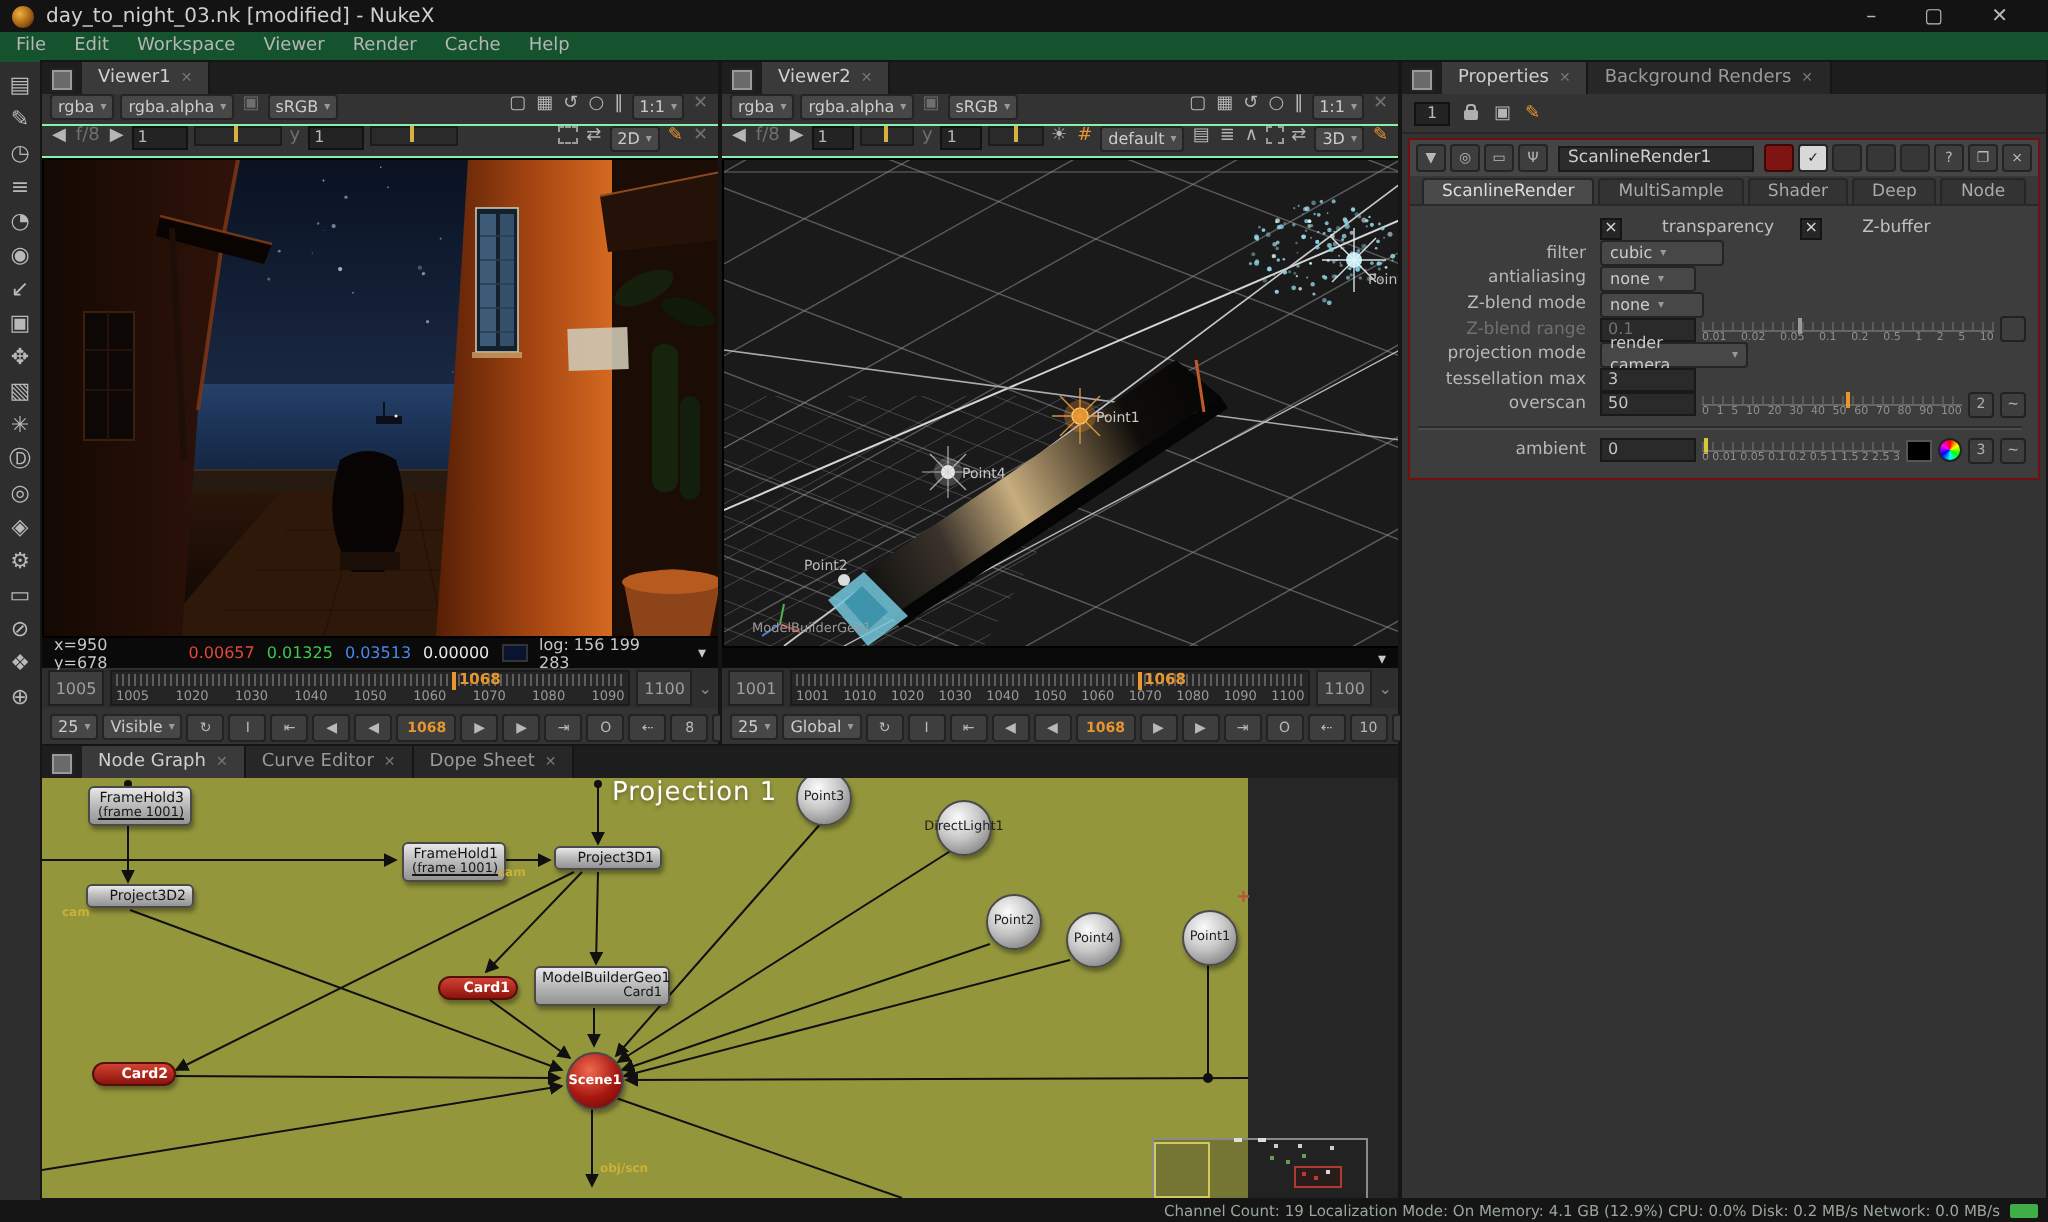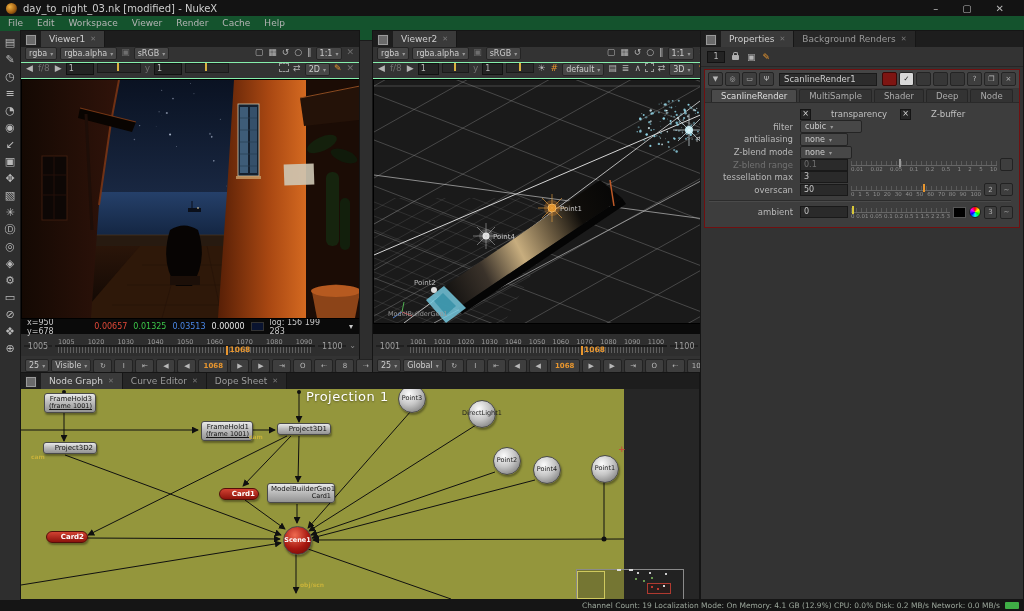--- a/index.html
+++ b/index.html
@@ -52,21 +52,21 @@
 
   
   .vcanvas{position:relative;background:#000;overflow:hidden;}
   .vinfo{height:15px;background:#0a0a0a;display:flex;align-items:center;gap:6px;
     padding:0 6px;font-size:8px;color:#c8c8c8;box-sizing:border-box;}
   .vinfo.black{height:10px;}
   .swatch{width:11px;height:7px;background:#0a1430;border:1px solid #333;}
   .vr{color:#e04838;} .vg{color:#3cc84a;} .vb{color:#4a88e8;} .va{color:#e8e8e8;}
 
   
-  .vtl{height:20px;background:#2e2e2e;display:flex;align-items:stretch;gap:3px;padding:11px 3px;box-sizing:border-box;}
+  .vtl{height:20px;background:#2e2e2e;display:flex;align-items:stretch;gap:3px;padding:1px 3px;box-sizing:border-box;}
   .tlbox{width:26px;background:#3d3d3d;border:1px solid #202020;color:#9f9f9f;font-size:8px;
     display:flex;align-items:center;justify-content:center;flex:none;}
   .tlruler{flex:1;position:relative;background:#252525;border:1px solid #1a1a1a;}
   .tlticks{position:absolute;left:2px;right:2px;top:1px;height:6px;
     background:repeating-linear-gradient(90deg,#5e5e5e 0 1px,transparent 1px 3px);}
   .tlnums{position:absolute;left:2px;right:2px;bottom:0;display:flex;justify-content:space-between;}
   .tlnum{font-size:6.5px;color:#9a9a9a;}
   .tlcur{position:absolute;top:0;width:2px;height:9px;background:#e8962e;}
   .tlcurlab{position:absolute;top:-1px;left:3px;color:#e8962e;font-size:7.5px;font-weight:bold;}
   .tlchev{align-self:center;color:#8a8a8a;font-size:8px;}
@@ -459,21 +459,21 @@
       <span class="tbtn">O</span>
       <span class="tbtn">⇠</span>
       <span class="tbtn">8</span>
       <span class="tbtn">⇢</span>
       <span class="spacer"></span>
       <span class="lockicon"></span>
       <span class="tbtn">⊡</span>
     </div>
   </div>
 
-  <div class="panel" id="viewer2" style="left:360px;top:30px;width:340px;height:342px;margin-left:12px;">
+  <div class="panel" id="viewer2" style="left:360px;top:30px;width:340px;height:342px;">
     <div class="ptabs">
       <span class="panelicon"></span>
       <div class="tab active">
         <span>Viewer2</span>
         <span class="tclose">✕</span>
       </div>
     </div>
     <div class="vtb">
       <div class="dd">
           <span>rgba</span>
@@ -1062,20 +1062,26 @@
                 <span>0.5</span>
                 <span>1</span>
                 <span>2</span>
                 <span>5</span>
                 <span>10</span>
               </div>
           </div>
           <span class="sbtn"></span>
         </div>
         <div class="prow">
+          <span class="plabel">projection mode</span>
+          <div class="pdd" style="width:64px;">
+              <span>render camera</span>
+            </div>
+        </div>
+        <div class="prow">
           <span class="plabel">tessellation max</span>
           <span class="pval">3</span>
         </div>
         <div class="prow">
           <span class="plabel">overscan</span>
           <span class="pval">50</span>
           <div class="slider">
             <div class="strack"></div>
             <div class="smark" style="left:55%;"></div>
             <div class="sticks">

